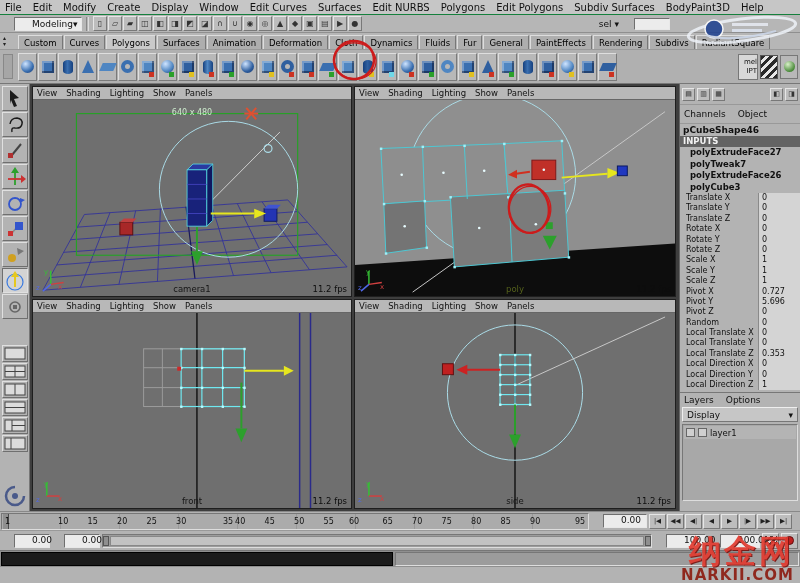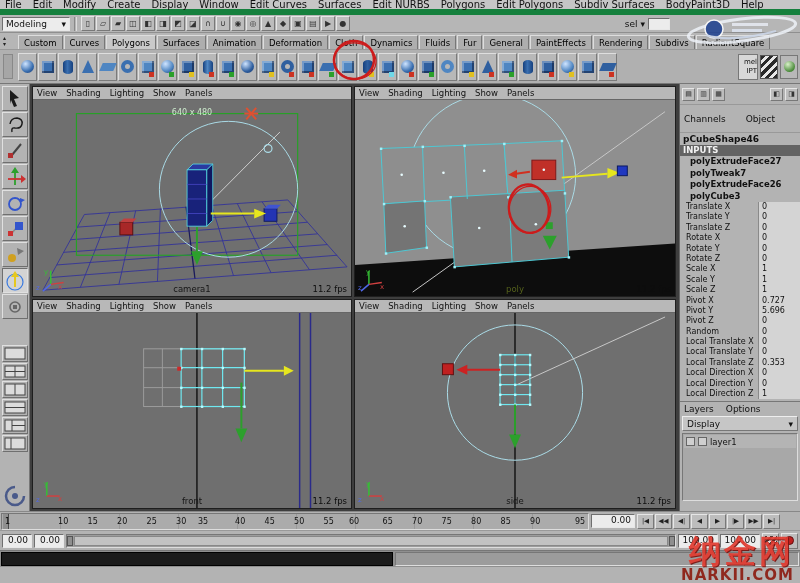--- a/index.html
+++ b/index.html
@@ -1,21 +1,21 @@
 <!DOCTYPE html>
 <html><head>
 <meta charset="utf-8">
 <style>
   html,body{margin:0;padding:0;background:#555;}
   *{box-sizing:border-box;font-family:"DejaVu Sans","Liberation Sans",sans-serif;}
   #app{position:relative;width:800px;height:583px;background:#b3b3b3;overflow:hidden;font-size:10px;color:#111;user-select:none;}
-  .field{background:#ececec;border:1px solid;border-color:#6f6f6f #e8e8e8 #e8e8e8 #6f6f6f;font-size:9px;padding:0 3px;}
+  .field{background:#ececec;border:1px solid;border-color:#6f6f6f #e8e8e8 #e8e8e8 #6f6f6f;font-size:9px;padding:0 17px;margin-left:12px;}
 
   
-  .menubar{height:15px;background:#c6c6c6;border-bottom:6px solid #15803d;display:flex;align-items:center;padding:0 5px;gap:11px;}
+  .menubar{height:15px;background:#c6c6c6;border-bottom:1px solid #15803d;display:flex;align-items:center;padding:0 5px;gap:11px;}
   .menu-item{font-size:10px;white-space:nowrap;}
 
   
   .statusline{height:18px;background:#b6b6b6;border-bottom:1px solid #8f8f8f;display:flex;align-items:center;padding:0 2px;gap:2px;position:relative;}
   .mode-dd{width:68px;height:14px;display:flex;align-items:center;justify-content:space-between;cursor:default;}
   .sl-btn{width:14px;height:15px;background:#bdbdbd;border:1px solid;border-color:#e6e6e6 #787878 #787878 #e6e6e6;font-size:8px;line-height:12px;text-align:center;padding:0;color:#333;}
   .sl-divider{width:3px;height:14px;border-left:1px solid #888;border-right:1px solid #ddd;margin:0 2px;}
   .sel-wrap{margin-left:auto;margin-right:128px;display:flex;align-items:center;gap:3px;font-size:9px;}
   .sel-field{width:22px;height:12px;}
   .logo-watermark{position:absolute;right:0;top:0;width:120px;height:32px;opacity:.85;pointer-events:none;z-index:40;}
@@ -68,21 +68,21 @@
   .ax{position:absolute;font-size:7px;line-height:7px;}
   .ax.y{left:11px;bottom:20px;color:#35c035;}
   .ax.x{left:25px;bottom:5px;color:#d04040;}
   .ax.z{left:3px;bottom:4px;color:#5068e8;}
 
   
   .rightpanel{width:121px;background:#b3b3b3;border-left:1px solid #666;display:flex;flex-direction:column;font-size:8.5px;}
   .cb-toolbar{height:20px;display:flex;align-items:center;padding:0 2px;gap:2px;}
   .cb-tb-btn{width:13px;height:13px;background:#bdbdbd;border:1px solid;border-color:#e6e6e6 #787878 #787878 #e6e6e6;font-size:7px;line-height:11px;text-align:center;padding:0;color:#333;}
   .cb-tb-sp{flex:1;}
-  .cb-menu{height:29px;display:flex;gap:20px;padding:0 4px;align-items:center;border-top:1px solid #999;border-bottom:1px solid #999;font-size:9px;}
+  .cb-menu{height:20px;display:flex;gap:12px;padding:0 4px;align-items:center;border-top:1px solid #999;border-bottom:1px solid #999;font-size:9px;}
   .cb-shape{font-weight:bold;font-size:9px;padding:1px 3px;height:12px;}
   .cb-inputs{background:#636363;color:#f2f2f2;font-weight:bold;padding:0 3px;height:11px;line-height:11px;font-size:8.5px;}
   .cb-node{font-weight:bold;padding:0 3px 0 10px;height:11.5px;line-height:11.5px;font-size:8.5px;}
   .cb-attrs{display:flex;flex-direction:column;}
   .cb-row{display:flex;height:10.4px;line-height:10.4px;padding-left:6px;}
   .cb-row .nm{flex:1;font-size:8px;white-space:nowrap;overflow:hidden;}
   .cb-row .val{width:42px;background:#d4d4d4;border-left:1px solid #8a8a8a;font-size:8px;padding-left:3px;}
   .layers{flex:1;display:flex;flex-direction:column;border-top:1px solid #777;margin-top:2px;min-height:0;}
   .layers-menu{height:13px;display:flex;gap:12px;padding:0 4px;align-items:center;font-size:9px;}
   .display-dd{margin:1px 2px;height:15px;background:#c6c6c6;border:1px solid;border-color:#eee #777 #777 #eee;display:flex;align-items:center;justify-content:space-between;padding:0 4px;font-size:9px;}
@@ -835,21 +835,21 @@
 
   <div class="timeslider">
     <div class="ruler">
       <span class="current-frame"></span>
     <span class="tick" style="left: 3px;">1</span>
         <span class="tick" style="left: 56.1px;">10</span>
         <span class="tick" style="left: 85.6px; text-align: right;">15</span>
         <span class="tick" style="left: 115.1px;">20</span>
         <span class="tick" style="left: 144.6px;">25</span>
         <span class="tick" style="left: 174.1px;">30</span>
-        <span class="tick" style="left: 196px;">35</span>
+        <span class="tick" style="left: 221px;">35</span>
         <span class="tick" style="left: 233.1px;">40</span>
         <span class="tick" style="left: 262.6px;">45</span>
         <span class="tick" style="left: 292.1px;">50</span>
         <span class="tick" style="left: 321.6px;">55</span>
         <span class="tick" style="left: 347px; text-align: right;">60</span>
         <span class="tick" style="left: 380.6px;">65</span>
         <span class="tick" style="left: 410.1px;">70</span>
         <span class="tick" style="left: 439.6px;">75</span>
         <span class="tick" style="left: 469.1px;">80</span>
         <span class="tick" style="left: 498.6px;">85</span>

